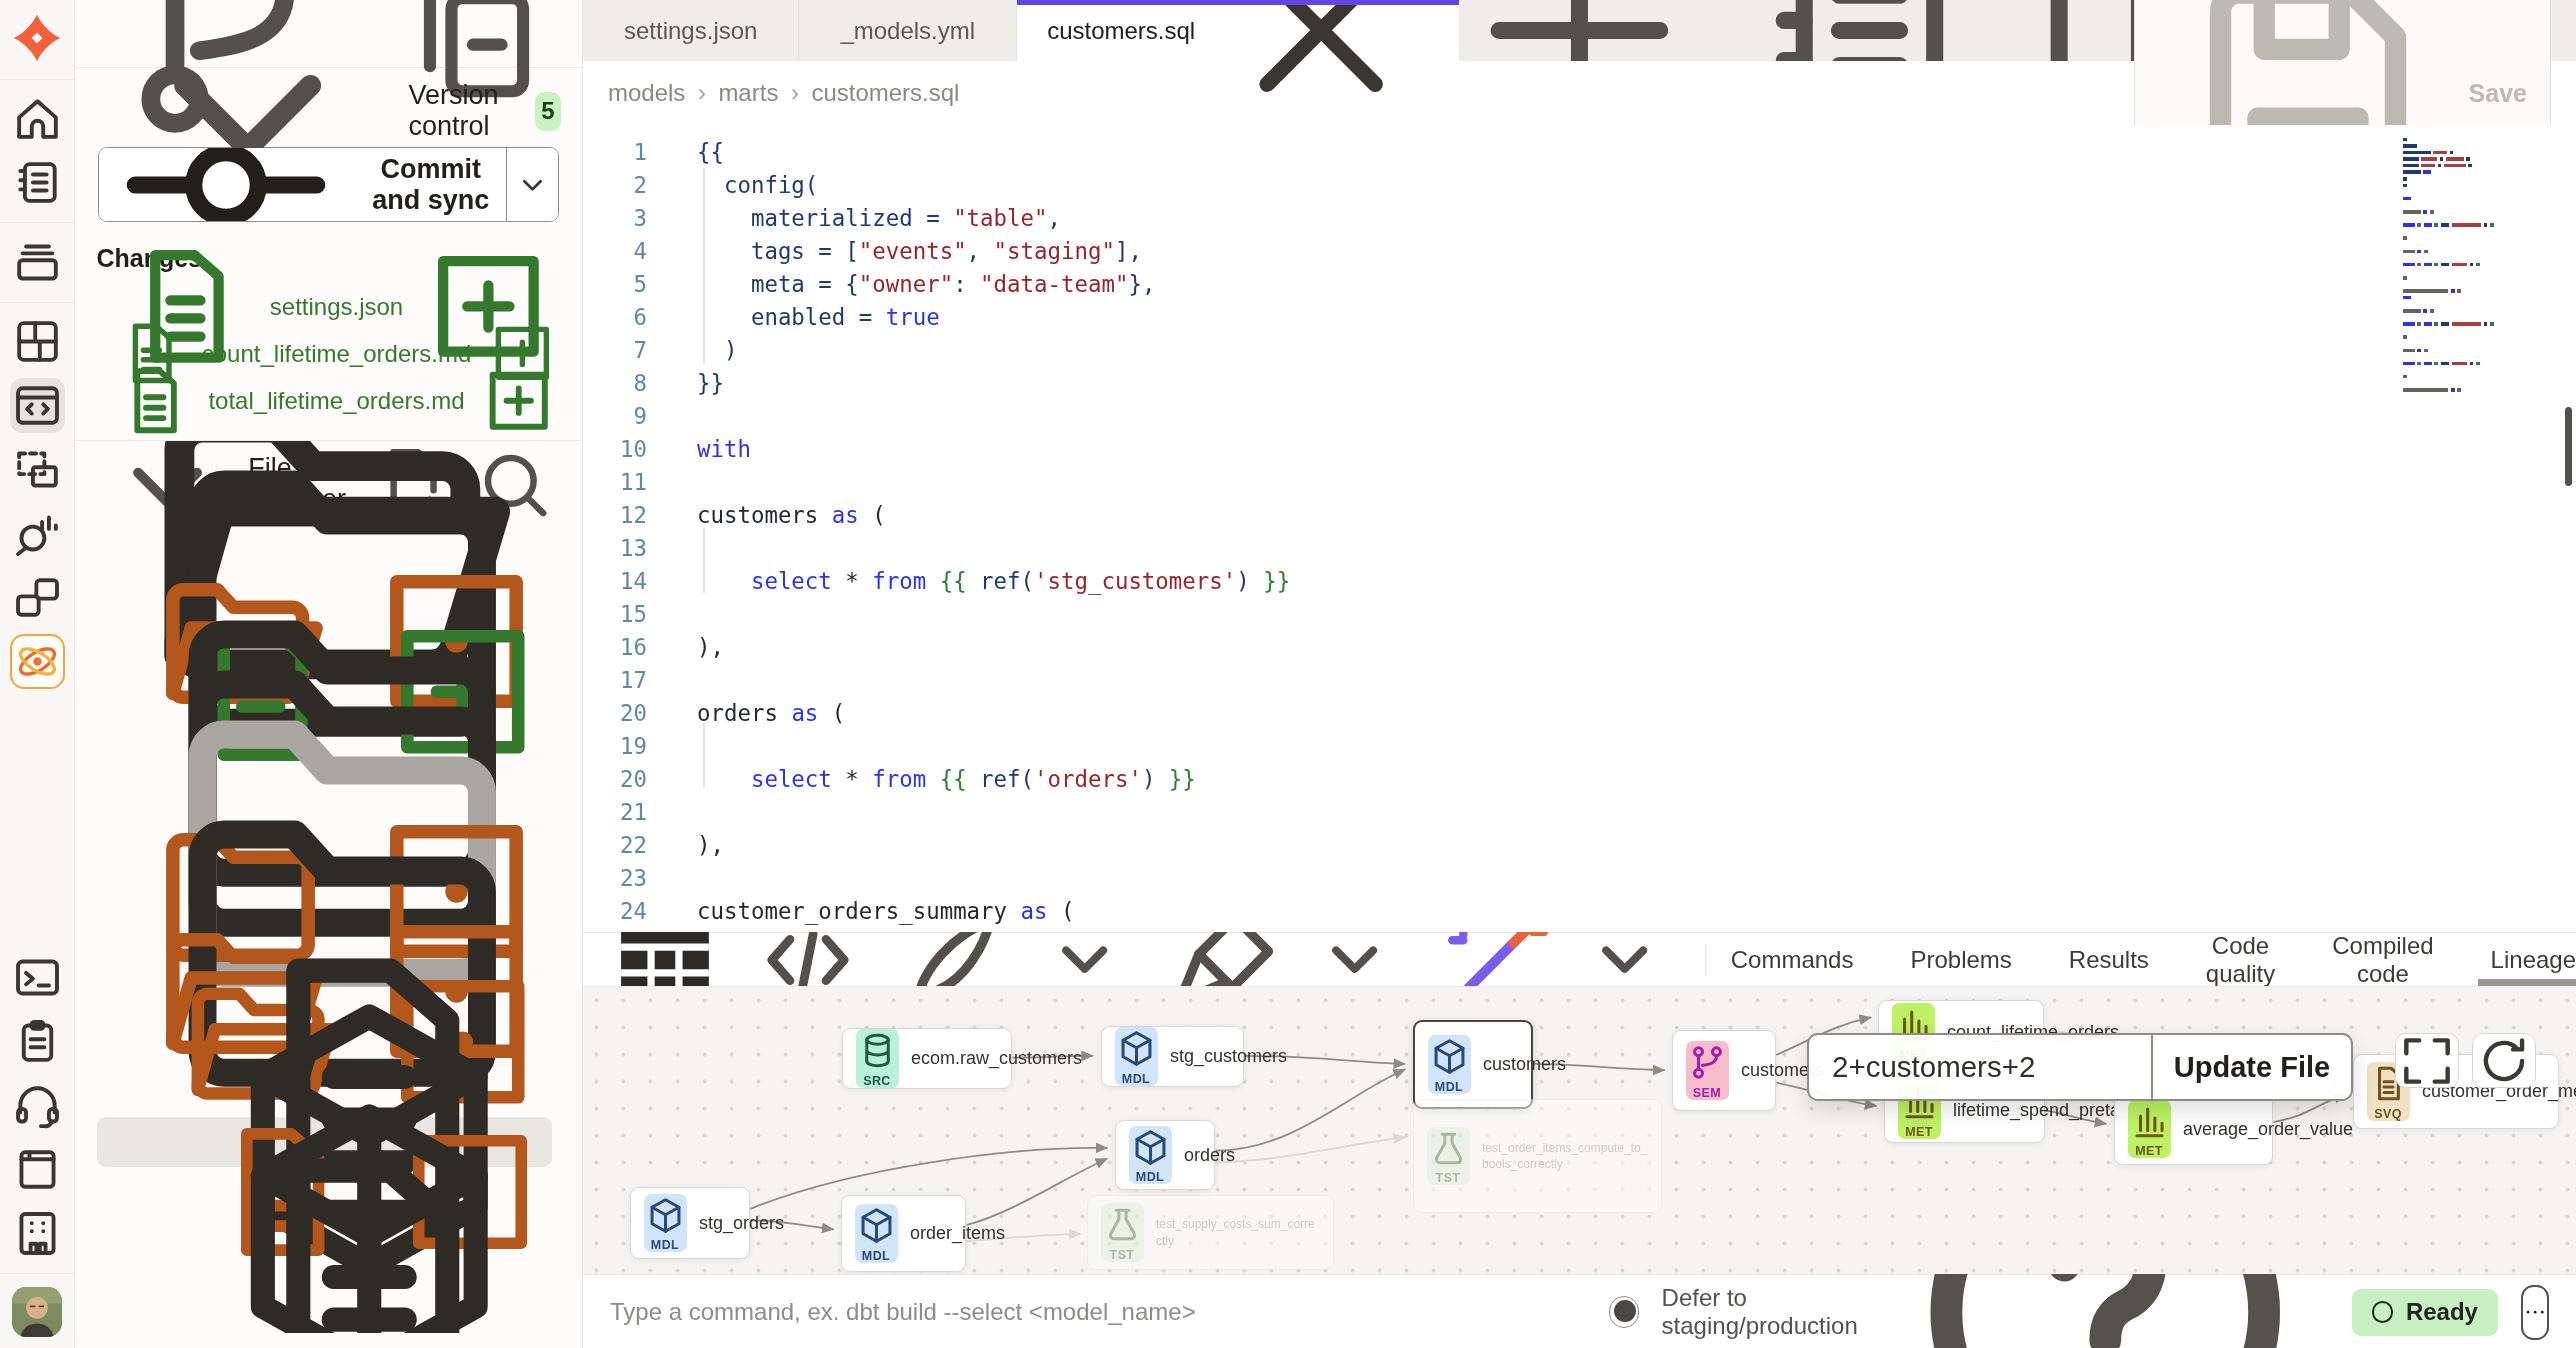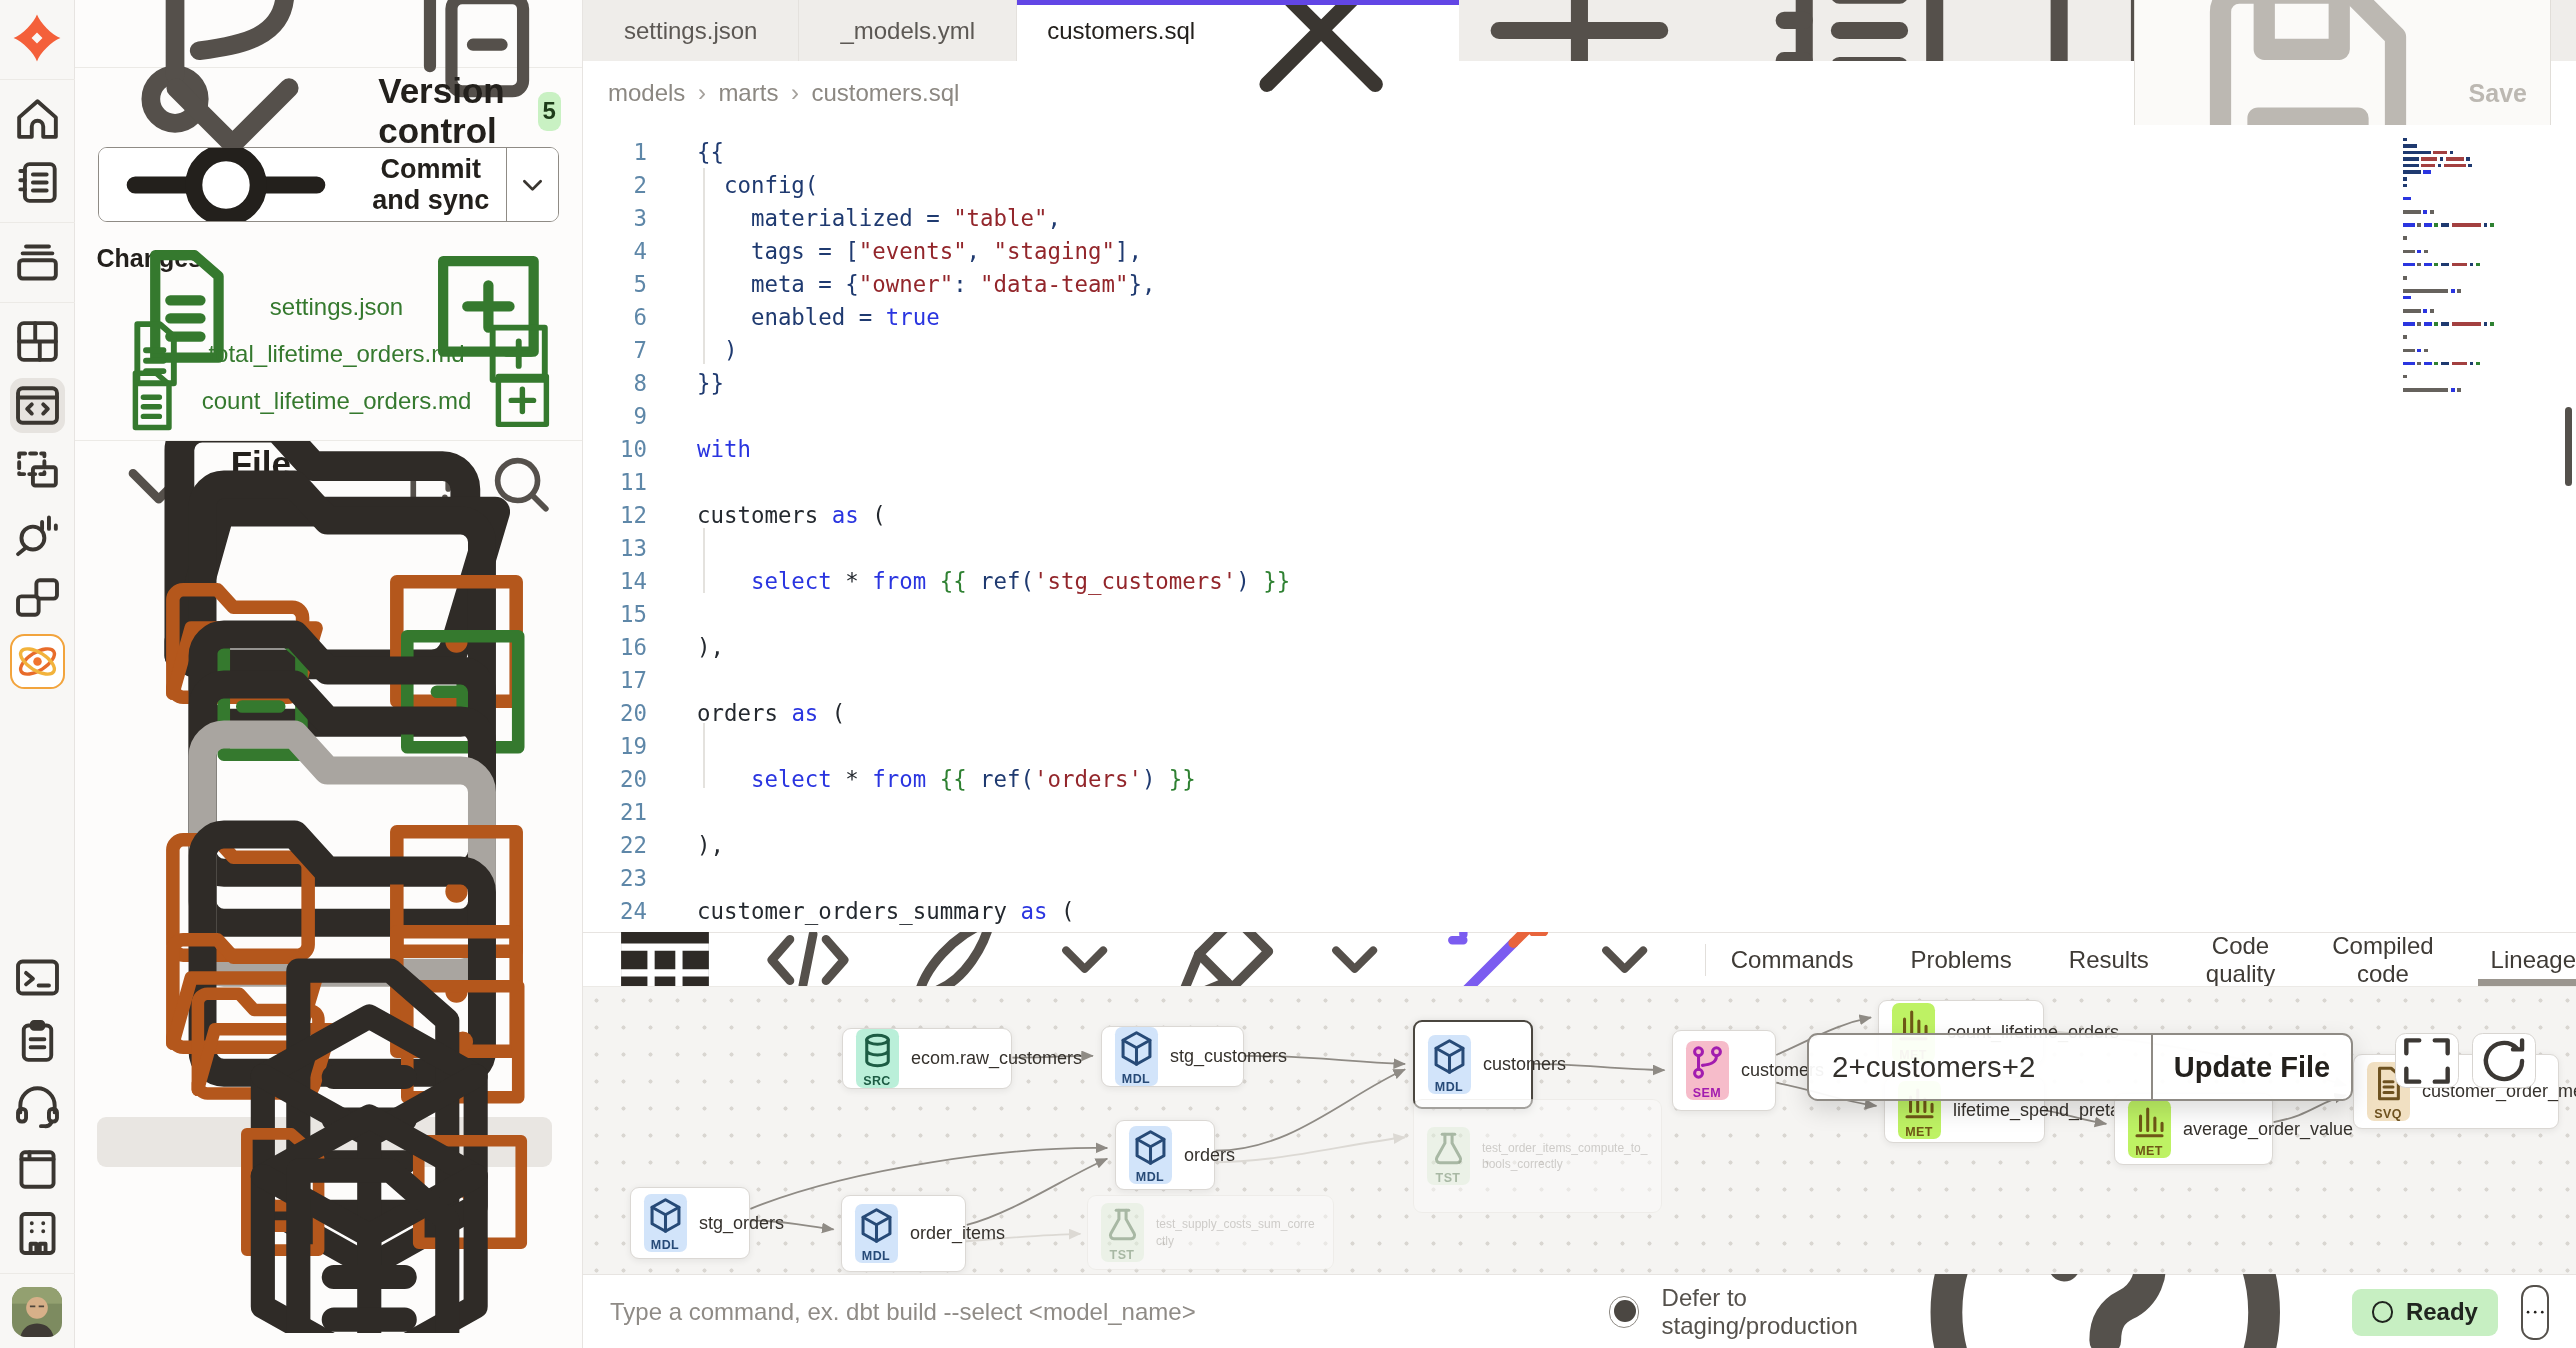--- a/index.html
+++ b/index.html
@@ -31,21 +31,21 @@
            display:flex;flex-direction:column;overflow:hidden}
   .branch-row{height:68px;border-bottom:1.8px solid #eceae6;display:flex;align-items:center;
               padding:0 23px;gap:12.5px;flex:none}
   .branch-row .bic{color:#55504b}.branch-row .bic svg{width:29px;height:29px}
   .branch-name{font-size:26px;color:#2f2b27;flex:1;white-space:nowrap;overflow:hidden}
   .icon-btn{border:none;background:transparent;padding:0;color:#55504b;display:flex}
   .icon-btn svg{width:29px;height:29px}
   section.pane{padding:16px 21.5px;flex:none}
   .sec-head{display:flex;align-items:center;gap:10.7px;height:54px}
   .sec-head .chev svg{width:25px;height:25px;color:#55504b}
-  .sec-title{font-size:35px;font-weight:700}
+  .sec-title{font-size:27px;font-weight:400}
   .vc-badge{margin-left:auto;width:39px;height:39px;border-radius:9px;background:#c9f1c3;
             color:#1d3c19;font-size:24px;font-weight:600;display:flex;align-items:center;justify-content:center}
   .commit-split{display:flex;height:75px;border:1.8px solid #8f8b85;border-radius:9px;
                 overflow:hidden;margin:9px 1.8px 7.2px;background:#fff}
   .commit-main{flex:1;border:none;background:#fff;display:flex;align-items:center;justify-content:center;
                gap:14.3px;font-size:27px;font-weight:600;color:var(--ink);font-family:inherit}
   .commit-main svg{width:30px;height:30px}
   .commit-caret{width:52px;border:none;border-left:1.8px solid #8f8b85;background:#fff;display:flex;
                 align-items:center;justify-content:center;color:#3a3631}
   .commit-caret svg{width:27px;height:27px}
@@ -364,36 +364,36 @@
             </svg>
           </span>
       </div>
       <div class="chg-row">
         <span class="fic" style="display: flex; width: 100%;">
             <svg viewBox="0 0 24 24" fill="none" stroke="currentColor" stroke-width="1.7" stroke-linecap="round" stroke-linejoin="round" style="width: 100%; height: 100%;">
               <path d="M7 3.5h6.5L17.5 7v13.5H7z"></path>
               <path d="M9.5 11h5M9.5 14h5M9.5 17h5"></path>
             </svg>
           </span>
-        <span class="chg-label">total_lifetime_orders.md</span>
+        <span class="chg-label">count_lifetime_orders.md</span>
         <span class="badge-ic badge-plus" style="display: flex; width: 100%;">
             <svg viewBox="0 0 24 24" fill="none" stroke="currentColor" stroke-width="1.7" stroke-linecap="round" stroke-linejoin="round" style="width: 100%; height: 100%;">
               <rect x="4.5" y="4.5" width="15" height="15"></rect>
               <path d="M12 8.5v7M8.5 12h7"></path>
             </svg>
           </span>
       </div>
       <div class="chg-row">
         <span class="fic" style="display: flex; width: 100%;">
             <svg viewBox="0 0 24 24" fill="none" stroke="currentColor" stroke-width="1.7" stroke-linecap="round" stroke-linejoin="round" style="width: 100%; height: 100%;">
               <path d="M7 3.5h6.5L17.5 7v13.5H7z"></path>
               <path d="M9.5 11h5M9.5 14h5M9.5 17h5"></path>
             </svg>
           </span>
-        <span class="chg-label">count_lifetime_orders.md</span>
+        <span class="chg-label">total_lifetime_orders.md</span>
         <span class="badge-ic badge-plus" style="display: flex; width: 100%;">
             <svg viewBox="0 0 24 24" fill="none" stroke="currentColor" stroke-width="1.7" stroke-linecap="round" stroke-linejoin="round" style="width: 100%; height: 100%;">
               <rect x="4.5" y="4.5" width="15" height="15"></rect>
               <path d="M12 8.5v7M8.5 12h7"></path>
             </svg>
           </span>
       </div>
     </section>
 
     <section class="pane explorer">

